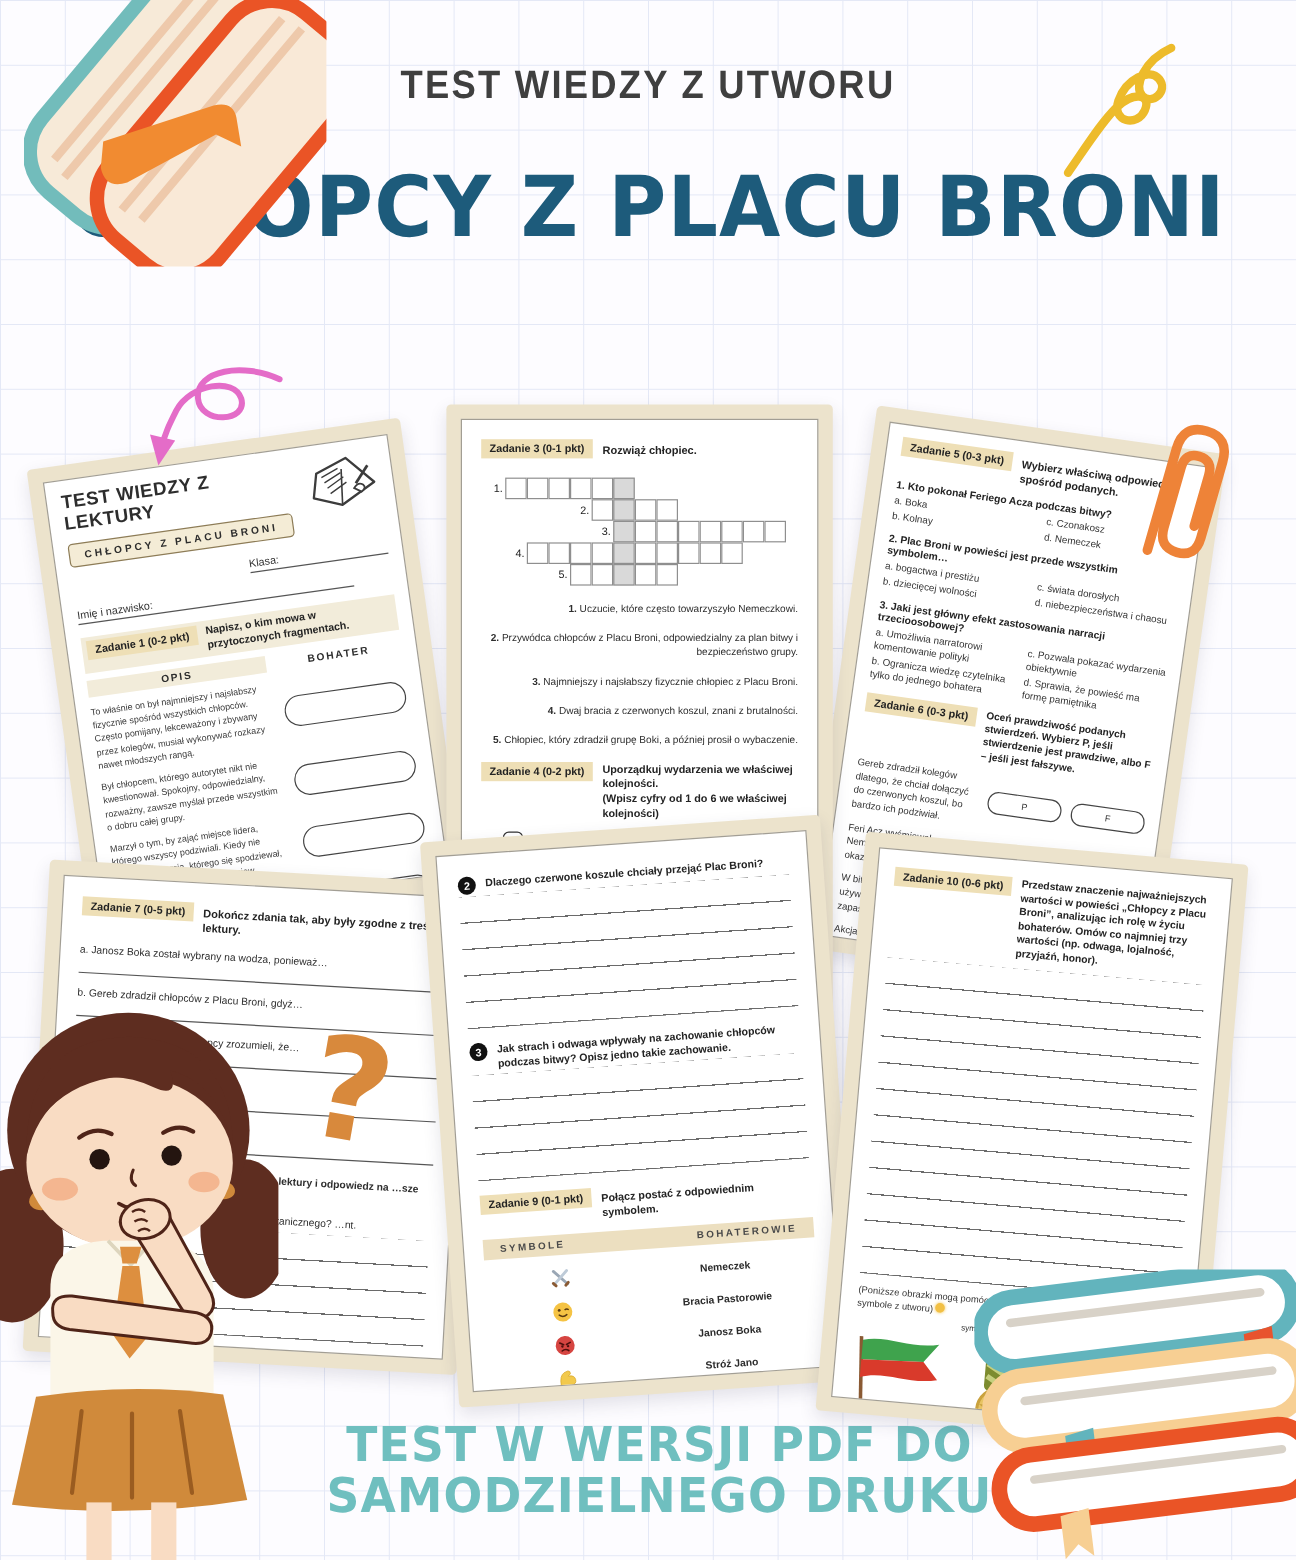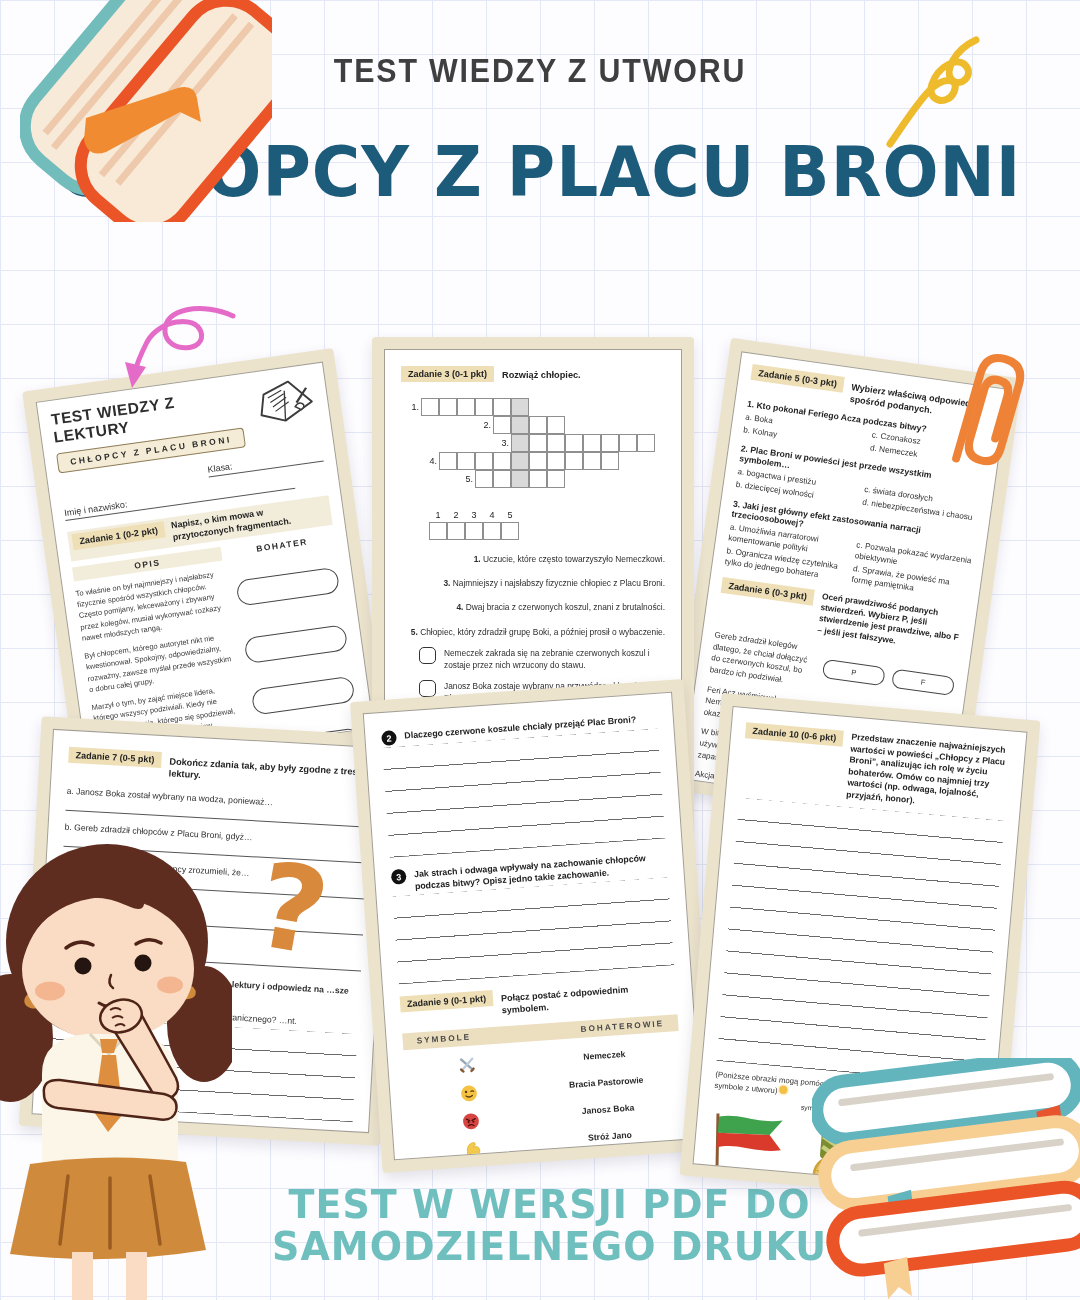--- a/index.html
+++ b/index.html
@@ -215,30 +215,34 @@
           <span class="cw-cell" style="left: 162px; top: 54px;"></span>
           <span class="cw-cell" style="left: 180px; top: 54px;"></span>
           <span class="cw-cell" style="left: 198px; top: 54px;"></span>
           <span class="cw-lab" style="left: 54px; top: 76px;">5.</span>
           <span class="cw-cell" style="left: 72px; top: 72px;"></span>
           <span class="cw-cell" style="left: 90px; top: 72px;"></span>
           <span class="cw-cell shaded" style="left: 108px; top: 72px;"></span>
           <span class="cw-cell" style="left: 126px; top: 72px;"></span>
           <span class="cw-cell" style="left: 144px; top: 72px;"></span>
         </div>
-      <div style="margin-top:16px;margin-left:28px;">
-        <div id="ans-nums"><span class="ans-num">1</span><span class="ans-num">2</span><span class="ans-num">3</span><span class="ans-num">4</span><span class="ans-num">5</span></div>
-        <div id="ans-cells" style="font-size:0;"><span class="ans-cell"></span><span class="ans-cell"></span><span class="ans-cell"></span><span class="ans-cell"></span><span class="ans-cell"></span></div>
-      </div>
       <div id="clues" style="margin-top:13px;">
           <div class="clue"><b>1. </b>Uczucie, które często towarzyszyło Nemeczkowi.</div>
+          <div class="clue"><b>2. </b>Przywódca chłopców z Placu Broni, odpowiedzialny za plan bitwy i bezpieczeństwo grupy.</div>
           <div class="clue"><b>3. </b>Najmniejszy i najsłabszy fizycznie chłopiec z Placu Broni.</div>
           <div class="clue"><b>4. </b>Dwaj bracia z czerwonych koszul, znani z brutalności.</div>
           <div class="clue"><b>5. </b>Chłopiec, który zdradził grupę Boki, a później prosił o wybaczenie.</div>
         </div>
+      <div class="trow" style="margin-top:13px;">
+        <span class="zlabel">Zadanie 4 (0-2 pkt)</span>
+        <span class="prompt" style="font-size:9px;">
+          <span>Uporządkuj wydarzenia we właściwej kolejności.</span><br>
+          <span>(Wpisz cyfry od 1 do 6 we właściwej kolejności)</span>
+        </span>
+      </div>
       <div id="events" style="margin-top:4px;margin-left:18px;">
           <div class="event">
             <span class="chk"></span>
             <span class="event-txt">Nemeczek zakrada się na zebranie czerwonych koszul i zostaje przez nich wrzucony do stawu.</span>
           </div>
           <div class="event">
             <span class="chk"></span>
             <span class="event-txt">Janosz Boka zostaje wybrany na przywódcę chłopców z Placu Broni.</span>
           </div>
           <div class="event">

